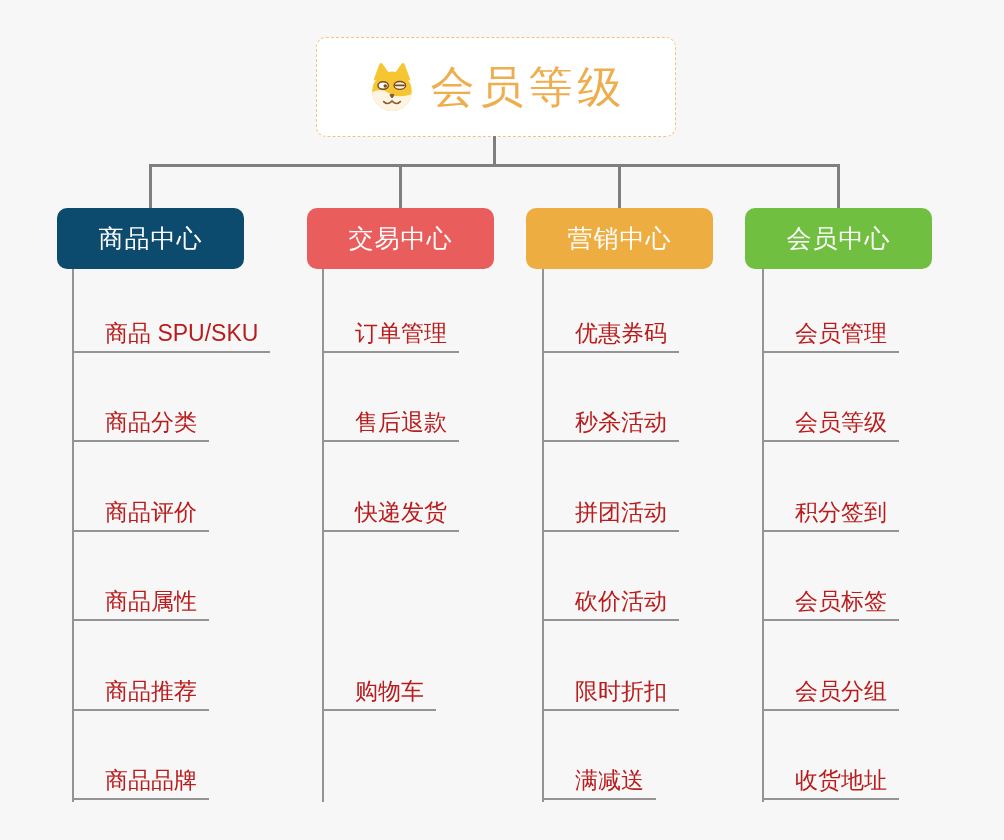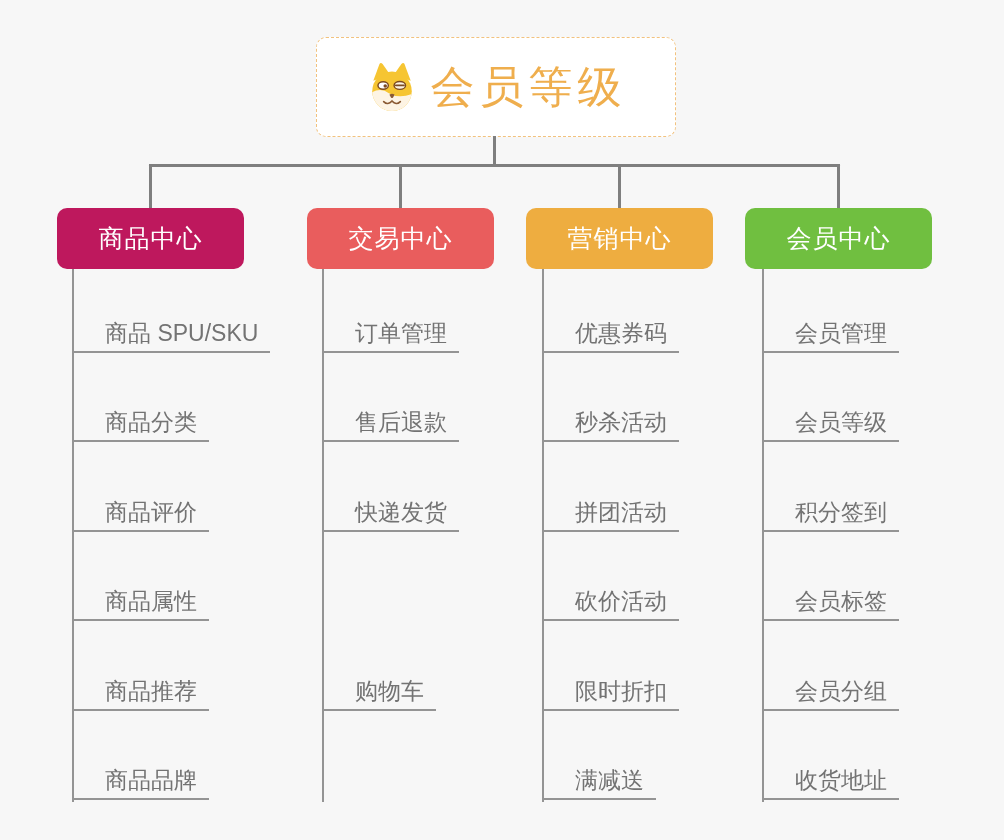--- a/index.html
+++ b/index.html
@@ -34,21 +34,21 @@
   
   .rail{position:absolute;top:269px;width:2px;height:533px;}
   .rail-0{left:72px;} .rail-1{left:322px;} .rail-2{left:542px;} .rail-3{left:762px;}
 
   
   .leaf{
     position:absolute;box-sizing:border-box;height:44px;
     display:flex;align-items:flex-end;
     padding:0 12px 6px 33px;
     border-bottom:2px solid #949494;
-    font-size:23px;color:#737373;line-height:1;white-space:nowrap;cursor:pointer;
+    font-size:23px;color:#b91c1c;line-height:1;white-space:nowrap;cursor:pointer;
   }
   .lcol-0{left:72px;} .lcol-1{left:322px;} .lcol-2{left:542px;} .lcol-3{left:762px;}
   .lrow-0{top:309px;} .lrow-1{top:398px;} .lrow-2{top:488px;}
   .lrow-3{top:577px;} .lrow-4{top:667px;} .lrow-5{top:756px;}
 </style>
 </head>
 <body>
 
 <div id="canvas" style="background: rgb(247, 247, 247);">
 
@@ -75,21 +75,21 @@
     <span class="root-title" style="color: rgb(239, 174, 77);">会员等级</span>
   </div>
 
   <div class="cline stem" style="background-color: rgb(127, 127, 127);"></div>
   <div class="cline hbar" style="background-color: rgb(127, 127, 127);"></div>
   <div class="cline drop drop-0" style="background-color: rgb(127, 127, 127);"></div>
   <div class="cline drop drop-1" style="background-color: rgb(127, 127, 127);"></div>
   <div class="cline drop drop-2" style="background-color: rgb(127, 127, 127);"></div>
   <div class="cline drop drop-3" style="background-color: rgb(127, 127, 127);"></div>
 
-  <div class="branch-node bcol-0" style="background-color: #be185d;">商品中心</div>
+  <div class="branch-node bcol-0" style="background-color: #0c4a6e;">商品中心</div>
   <div class="branch-node bcol-1" style="background-color: rgb(233, 93, 93);">交易中心</div>
   <div class="branch-node bcol-2" style="background-color: rgb(238, 173, 64); text-align: center;">营销中心</div>
   <div class="branch-node bcol-3" style="background-color: rgb(112, 191, 64);">会员中心</div>
 
   <div class="rail rail-0" style="background-color: rgb(148, 148, 148);"></div>
   <div class="rail rail-1" style="background-color: rgb(148, 148, 148);"></div>
   <div class="rail rail-2" style="background-color: rgb(148, 148, 148);"></div>
   <div class="rail rail-3" style="background-color: rgb(148, 148, 148);"></div>
 
   <div class="leaf lcol-0 lrow-0" style="border-bottom-color: rgb(148, 148, 148);">商品 SPU/SKU</div>

